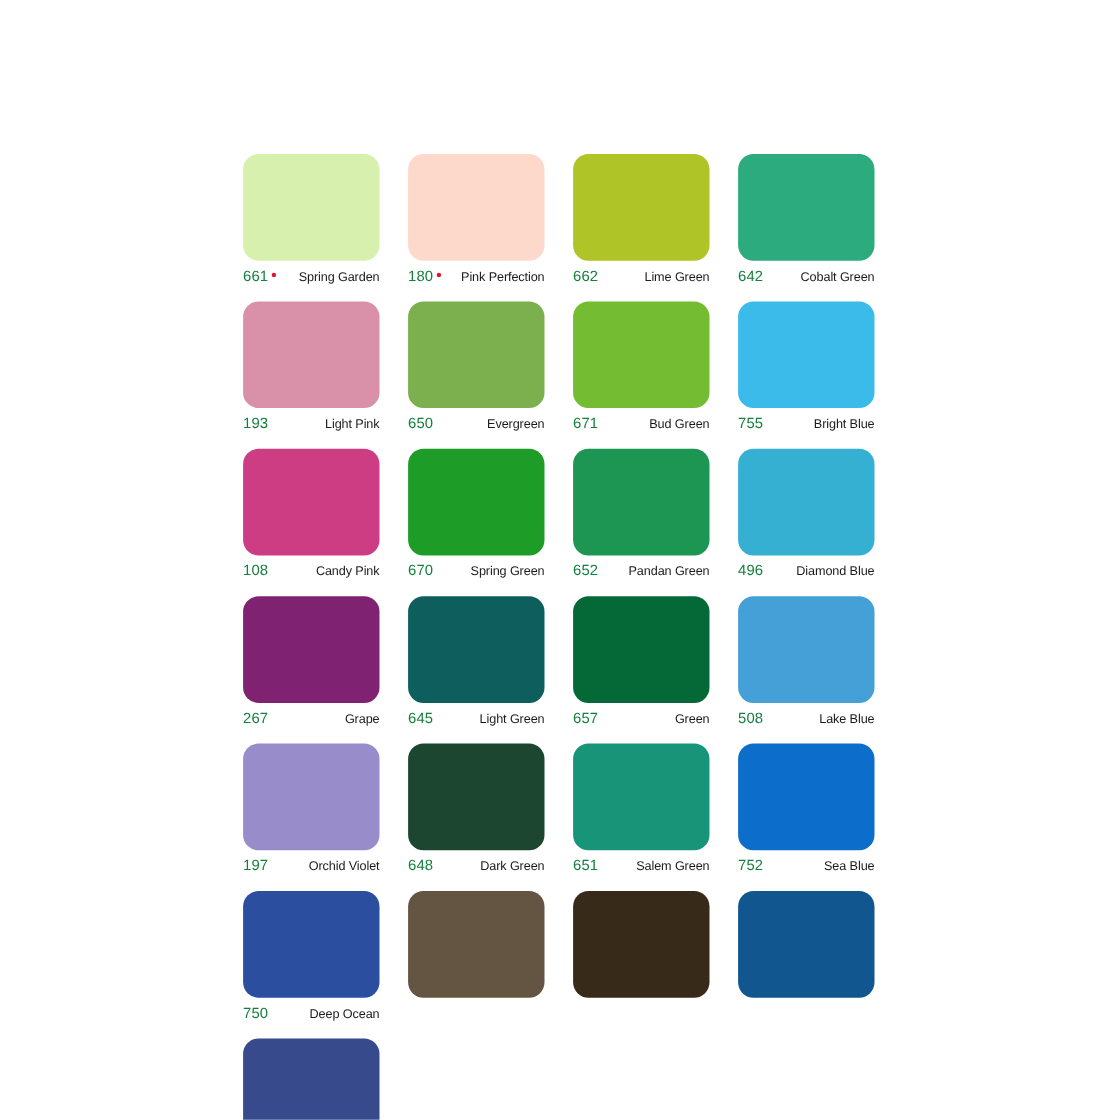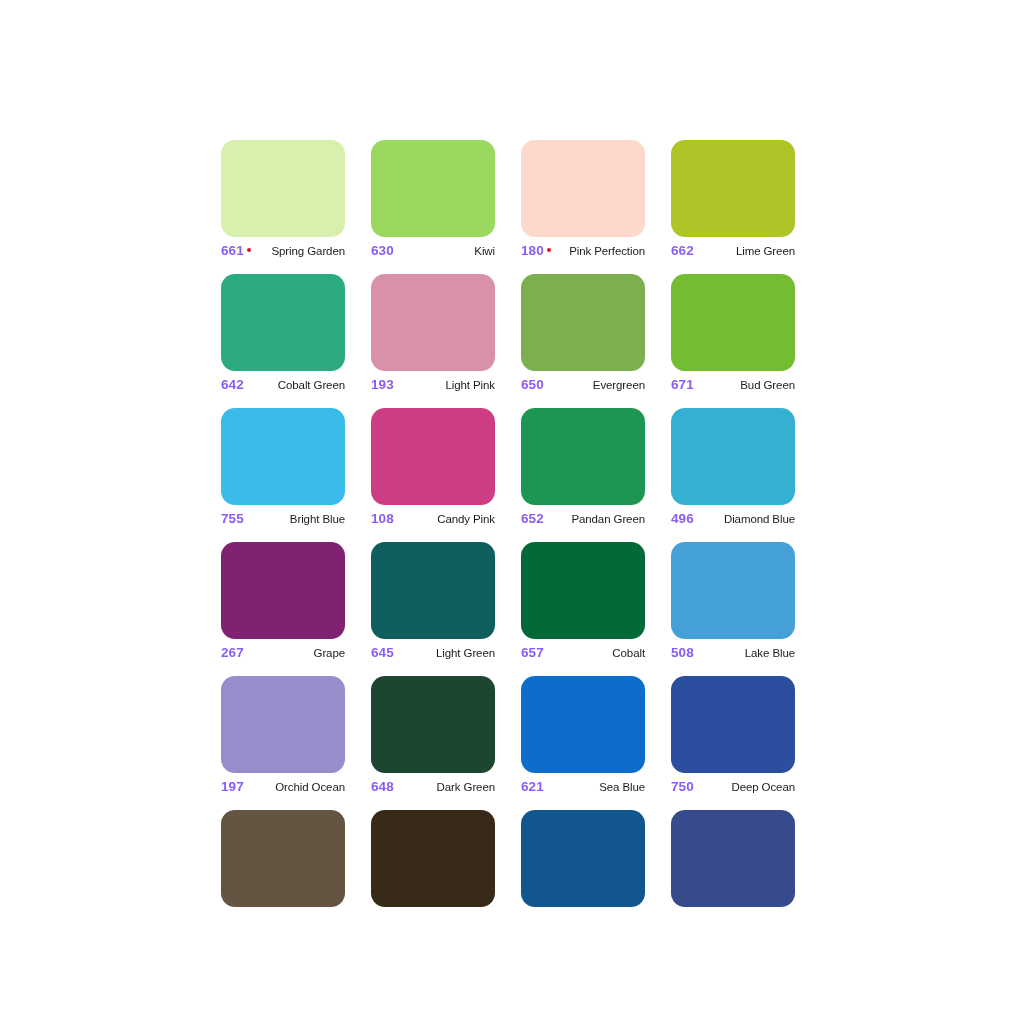--- a/index.html
+++ b/index.html
@@ -48,22 +48,22 @@
     margin-top: 6px;
     white-space: nowrap;
   }
   .code-wrap {
     display: flex;
     align-items: center;
     flex: none;
   }
   .code {
     font-size: 13.5px;
-    font-weight: bold;
-    color: #8b5cf6;
+    font-weight: normal;
+    color: #15803d;
     letter-spacing: 0.1px;
   }
   .dot {
     width: 4px;
     height: 4px;
     border-radius: 50%;
     background: #e8112d;
     margin-left: 3px;
     margin-bottom: 2px;
     flex: none;
@@ -86,29 +86,20 @@
           <div class="swatch" style="background: rgb(215, 240, 174);"></div>
           <div class="caption">
             <div class="code-wrap">
               <span class="code">661</span>
               <span class="dot" style="background: rgb(232, 17, 45);"></span>
             </div>
             <span class="name">Spring Garden</span>
           </div>
         </div>
         <div class="cell">
-          <div class="swatch" style="background: rgb(154, 216, 95);"></div>
-          <div class="caption">
-            <div class="code-wrap">
-              <span class="code">630</span>
-            </div>
-            <span class="name">Kiwi</span>
-          </div>
-        </div>
-        <div class="cell">
           <div class="swatch" style="background: rgb(252, 217, 202);"></div>
           <div class="caption">
             <div class="code-wrap">
               <span class="code">180</span>
               <span class="dot" style="background: rgb(232, 17, 45);"></span>
             </div>
             <span class="name">Pink Perfection</span>
           </div>
         </div>
         <div class="cell">
@@ -168,20 +159,29 @@
         <div class="cell">
           <div class="swatch" style="background: rgb(205, 61, 132);"></div>
           <div class="caption">
             <div class="code-wrap">
               <span class="code">108</span>
             </div>
             <span class="name">Candy Pink</span>
           </div>
         </div>
         <div class="cell">
+          <div class="swatch" style="background: rgb(30, 156, 40);"></div>
+          <div class="caption">
+            <div class="code-wrap">
+              <span class="code">670</span>
+            </div>
+            <span class="name">Spring Green</span>
+          </div>
+        </div>
+        <div class="cell">
           <div class="swatch" style="background: rgb(29, 149, 83);"></div>
           <div class="caption">
             <div class="code-wrap">
               <span class="code">652</span>
             </div>
             <span class="name">Pandan Green</span>
           </div>
         </div>
         <div class="cell">
           <div class="swatch" style="background: rgb(53, 175, 210);"></div>
@@ -209,55 +209,64 @@
             </div>
             <span class="name">Light Green</span>
           </div>
         </div>
         <div class="cell">
           <div class="swatch" style="background: rgb(4, 105, 54);"></div>
           <div class="caption">
             <div class="code-wrap">
               <span class="code">657</span>
             </div>
-            <span class="name">Cobalt</span>
+            <span class="name">Green</span>
           </div>
         </div>
         <div class="cell">
           <div class="swatch" style="background: rgb(68, 160, 214);"></div>
           <div class="caption">
             <div class="code-wrap">
               <span class="code">508</span>
             </div>
             <span class="name">Lake Blue</span>
           </div>
         </div>
         <div class="cell">
           <div class="swatch" style="background: rgb(152, 140, 202);"></div>
           <div class="caption">
             <div class="code-wrap">
               <span class="code">197</span>
             </div>
-            <span class="name">Orchid Ocean</span>
+            <span class="name">Orchid Violet</span>
           </div>
         </div>
         <div class="cell">
           <div class="swatch" style="background: rgb(29, 70, 48);"></div>
           <div class="caption">
             <div class="code-wrap">
               <span class="code">648</span>
             </div>
             <span class="name">Dark Green</span>
           </div>
         </div>
         <div class="cell">
+          <div class="swatch" style="background: rgb(24, 148, 120);"></div>
+          <div class="caption">
+            <div class="code-wrap">
+              <span class="code">651</span>
+            </div>
+            <span class="name">Salem Green</span>
+          </div>
+        </div>
+        <div class="cell">
           <div class="swatch" style="background: rgb(13, 109, 203);"></div>
           <div class="caption">
             <div class="code-wrap">
-              <span class="code">621</span>
+              <span class="code">752</span>
             </div>
             <span class="name">Sea Blue</span>
           </div>
         </div>
         <div class="cell">
           <div class="swatch" style="background: rgb(43, 78, 159);"></div>
           <div class="caption">
             <div class="code-wrap">
               <span class="code">750</span>
             </div>

